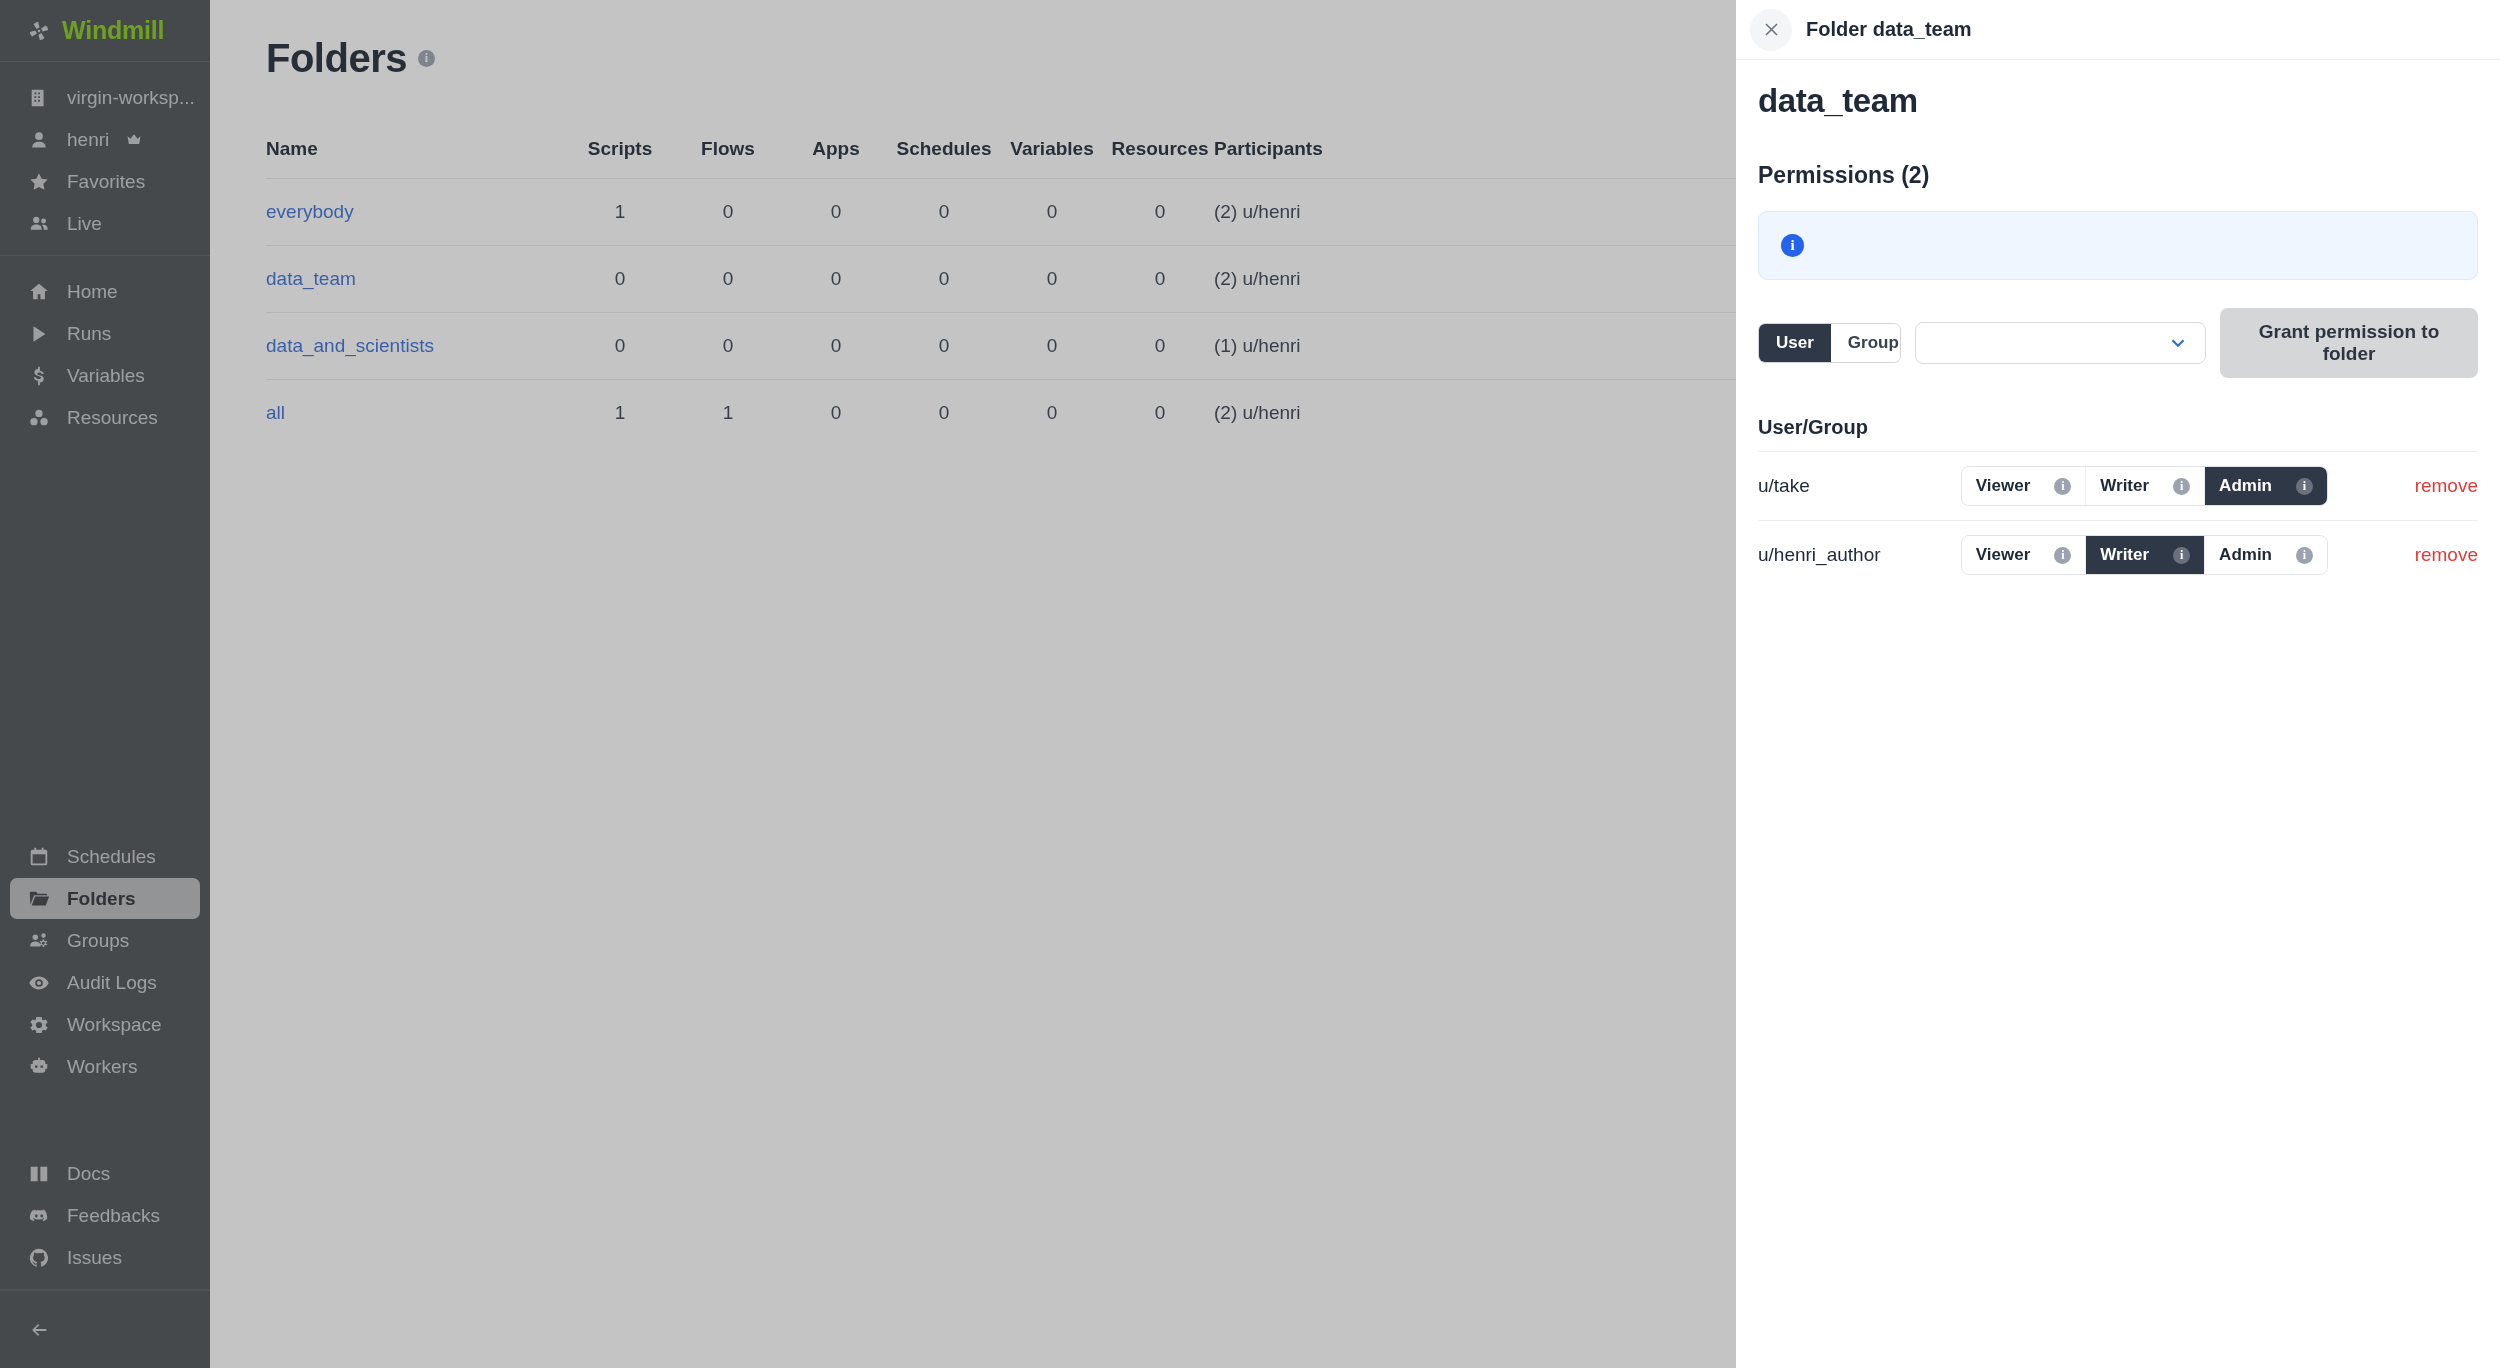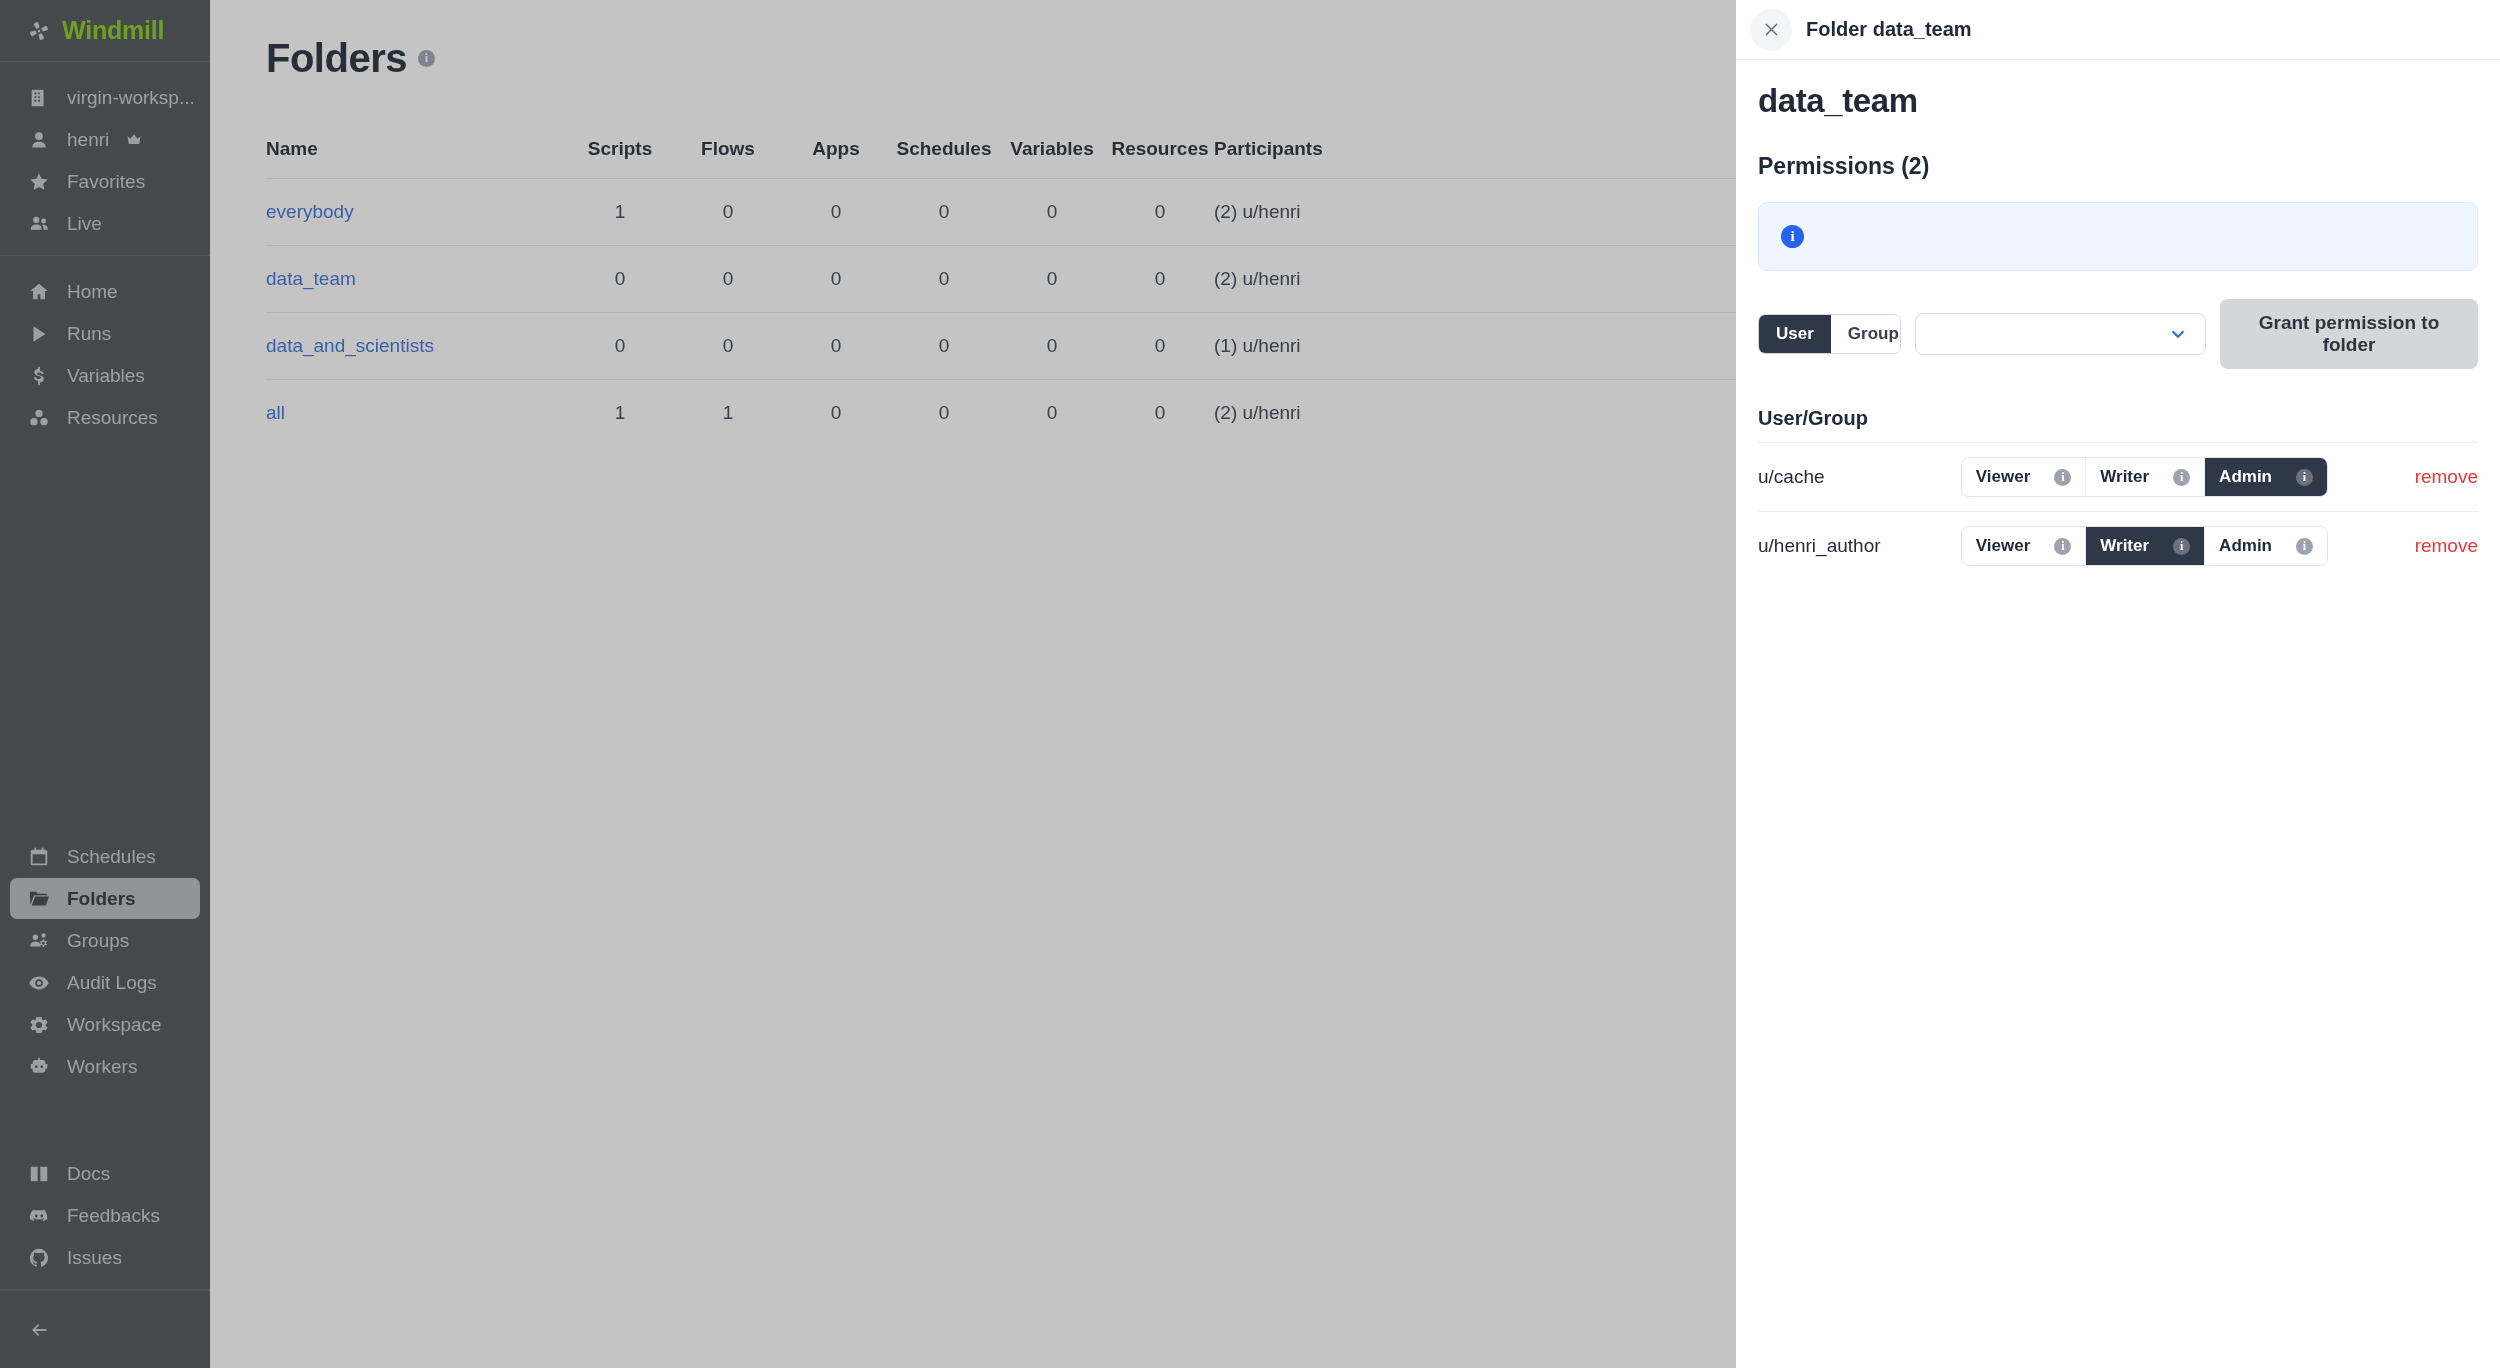--- a/index.html
+++ b/index.html
@@ -104,21 +104,21 @@
   .dw-close {
     width: 42px; height: 42px; border-radius: 50%;
     background: #f4f5f6; border: none; cursor: pointer;
     display: flex; align-items: center; justify-content: center;
   }
   .dw-close svg { width: 19px; height: 19px; stroke: #6b7280; stroke-width: 2; fill: none; }
   .dw-head-title { font-size: 20px; font-weight: bold; color: #1f2937; }
 
   .dw-body { padding: 22px 22px 0 22px; overflow-y: auto; flex: 1 1 auto; }
   .dw-h1 { font-size: 33px; font-weight: bold; color: #1f2937; letter-spacing:-0.4px; }
-  .dw-h2 { font-size: 23px; font-weight: bold; color: #1f2937; margin-top: 33px; }
+  .dw-h2 { font-size: 23px; font-weight: bold; color: #1f2937; margin-top: 42px; }
 
   .alert {
     margin-top: 22px;
     background: #eff6ff; border: 1px solid #dbeafe; border-radius: 9px;
     padding: 20px 22px 22px 22px;
     display: flex; gap: 16px; align-items: flex-start;
   }
   .alert-ico {
     width: 23px; height: 23px; flex: 0 0 23px; border-radius: 50%;
     background: #2563eb; color: #fff; font-size: 15px; font-weight: bold;
@@ -460,21 +460,21 @@
             </svg>
         </div>
         <button class="grant-btn">Grant permission to folder</button>
       </div>
 
       <div class="ug-head">User/Group</div>
 
       <table class="perms">
         <tbody>
           <tr>
-            <td class="ug-name">u/cache</td>
+            <td class="ug-name">u/take</td>
             <td class="c-role">
               <div class="role-seg">
                 <button>
                     <span>Viewer</span>
                     <span class="rinfo">i</span>
                   </button>
                 <button>
                     <span>Writer</span>
                     <span class="rinfo">i</span>
                   </button>

